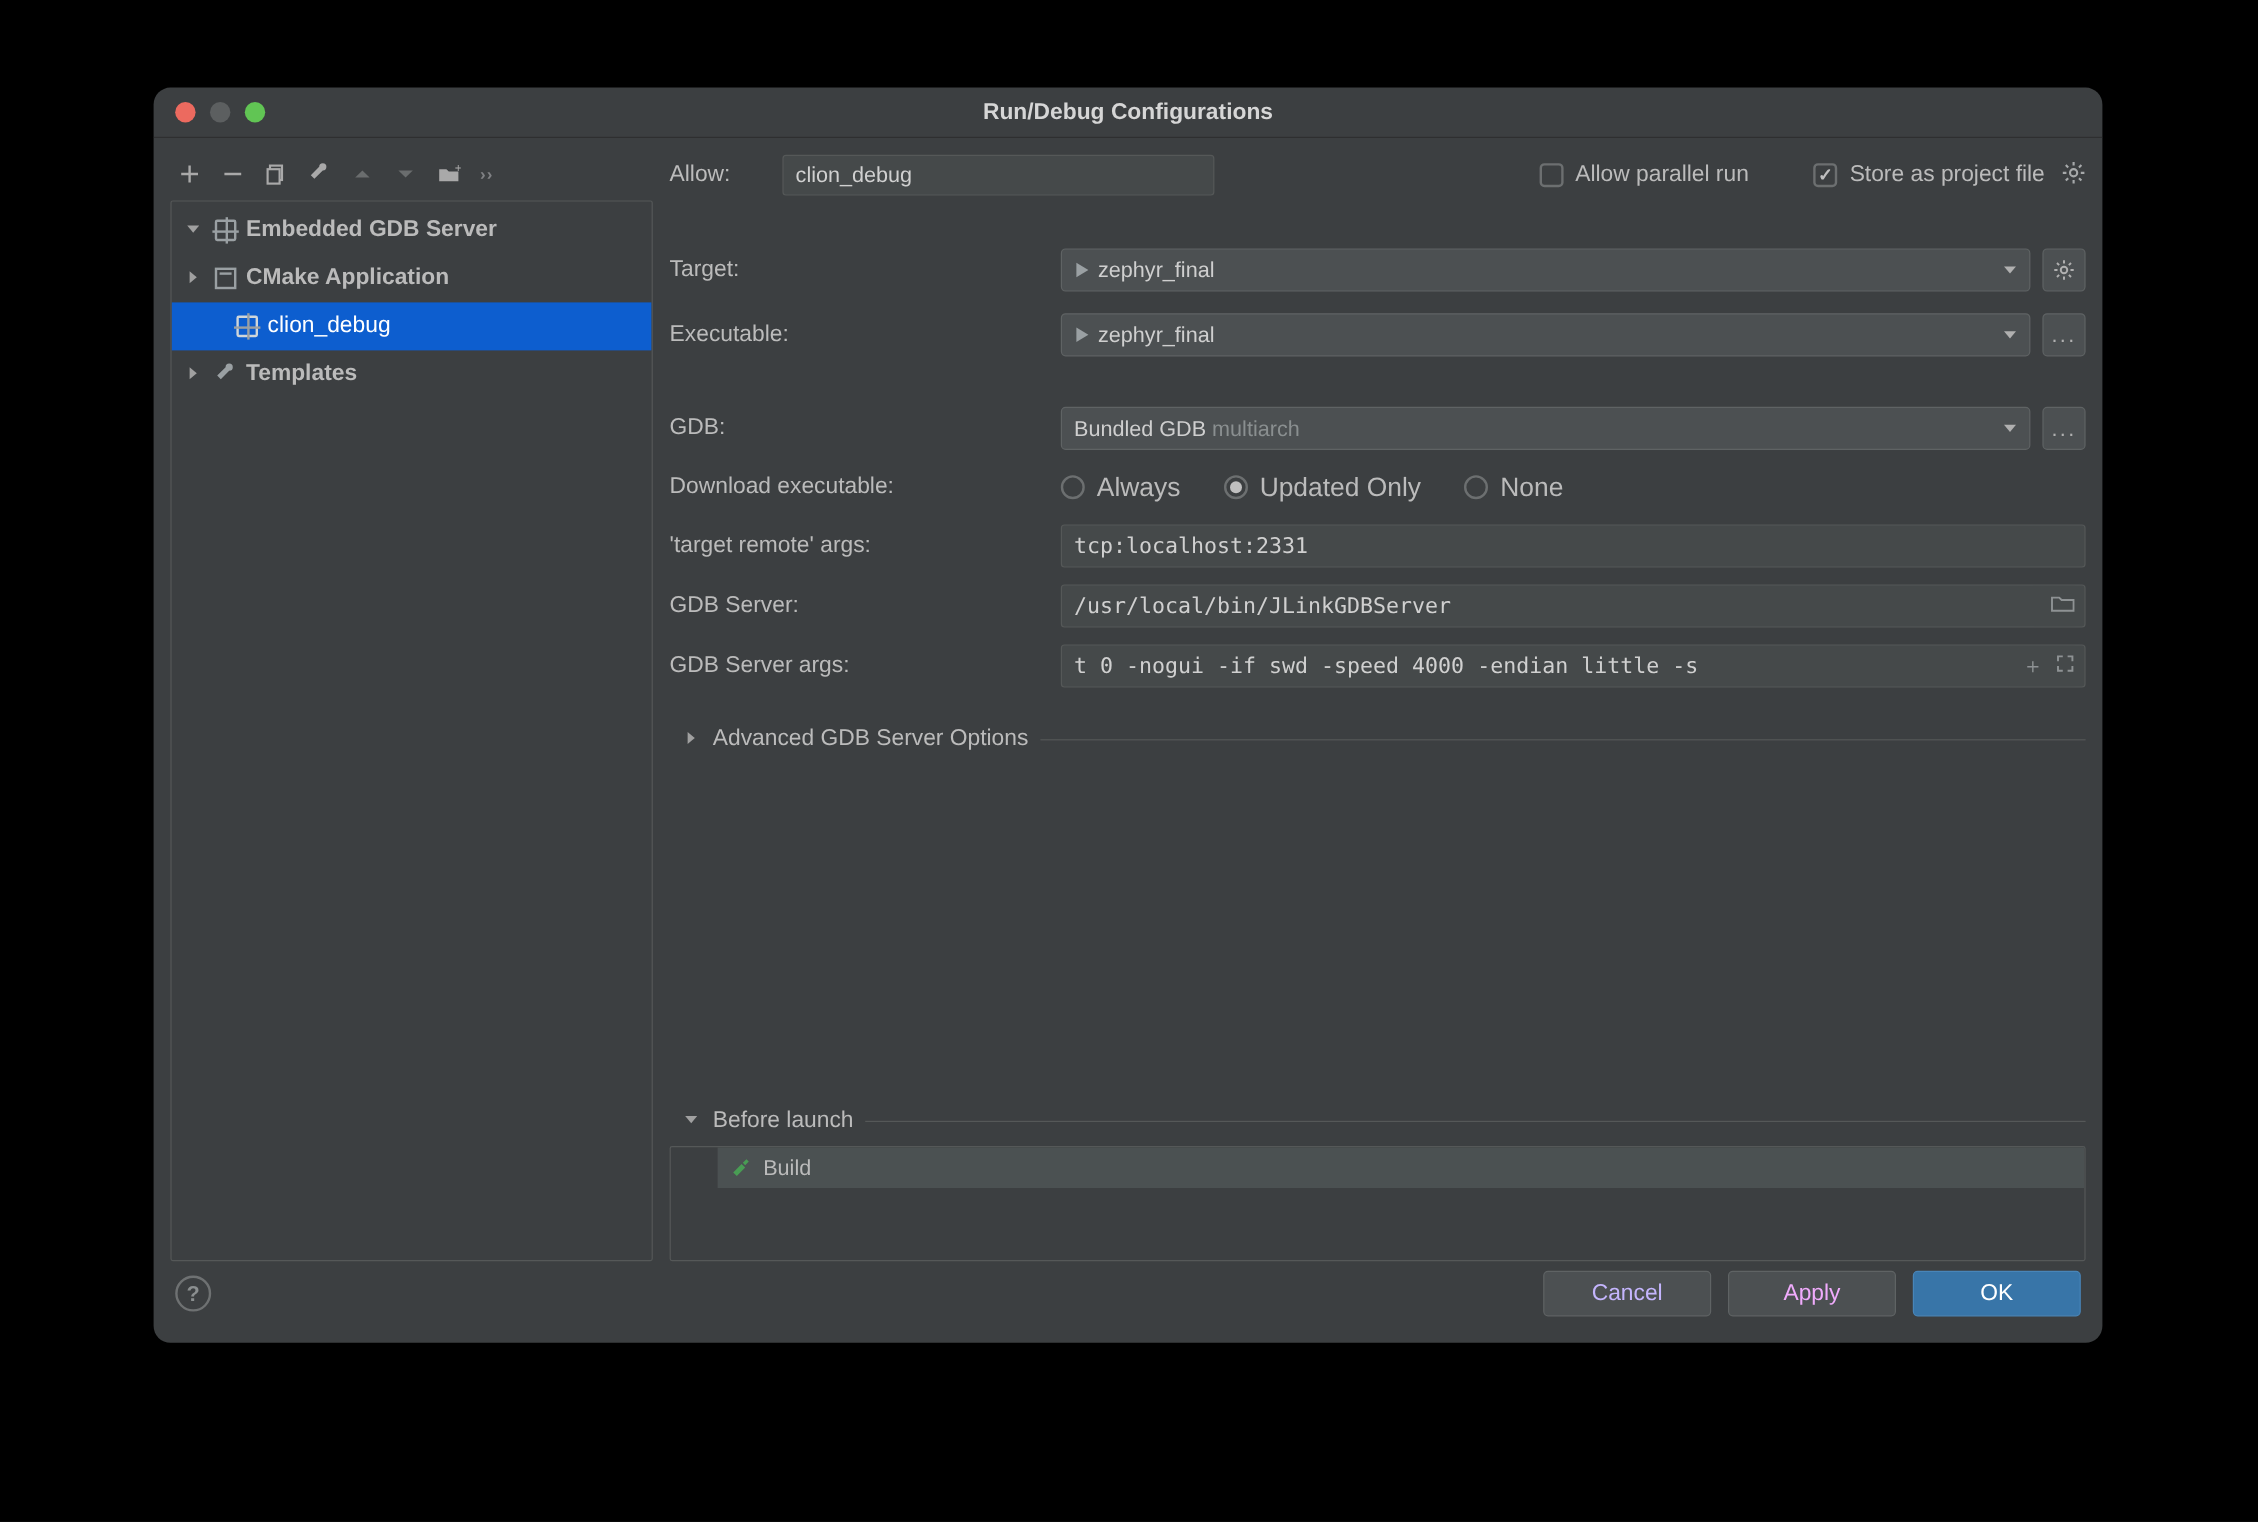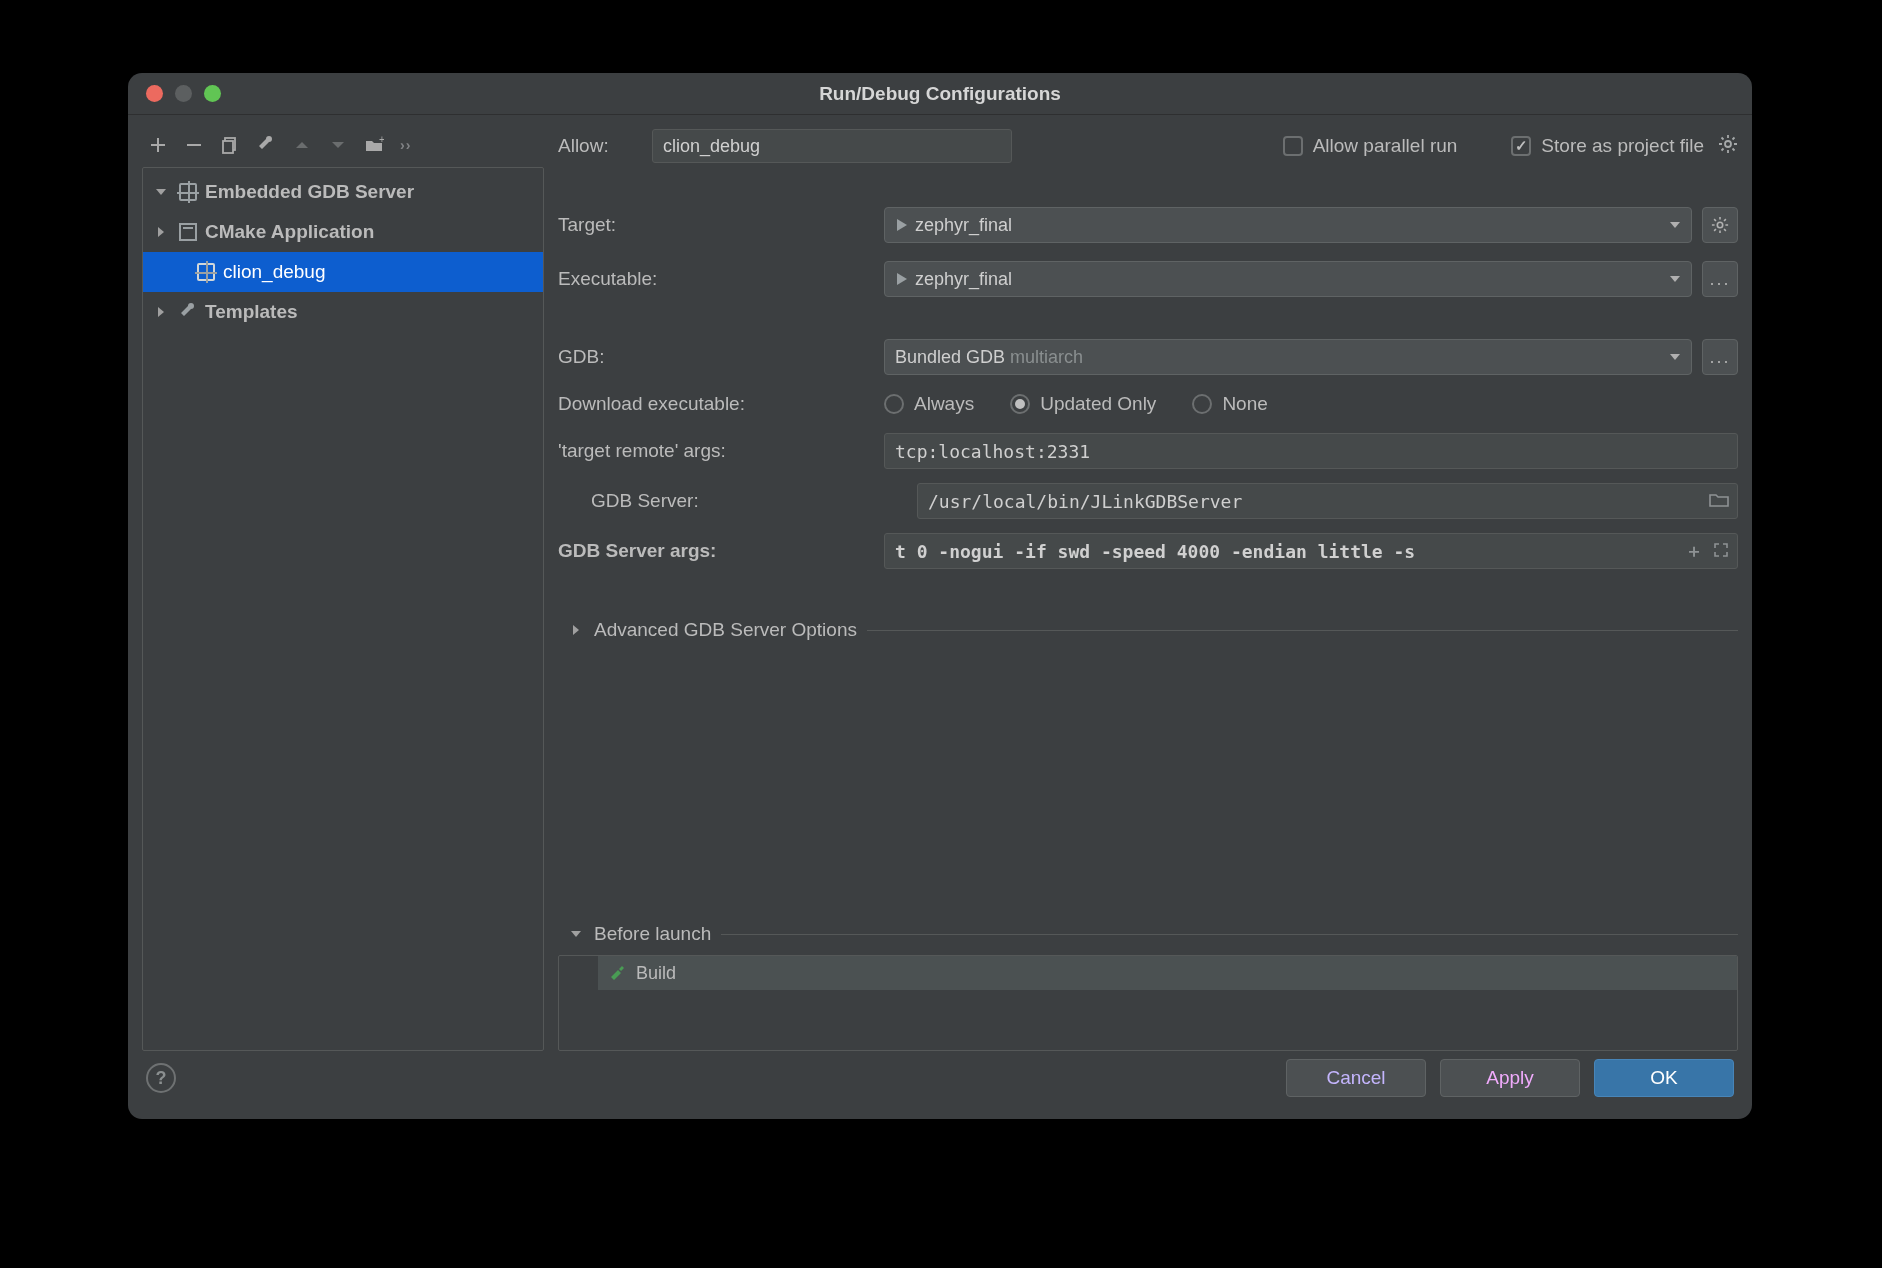--- a/index.html
+++ b/index.html
@@ -206,21 +206,21 @@
     background: transparent;
   }
   .checkbox.checked::after {
     content:"✓"; color:#bfbfbf; font-size:15px; font-weight:700;
   }
   .chk-label { font-size:19px; }
 
   .radio-group { display:flex; gap:36px; align-items:center; }
   .radio {
     display:flex; align-items:center; gap:10px;
-    font-size:19px;
+    font-size:22px;
   }
   .radio .ring {
     width:20px; height:20px; border:2px solid #6c6f70; border-radius:50%;
     display:flex; align-items:center; justify-content:center;
   }
   .radio.selected .ring::after {
     content:""; width:10px; height:10px; background:#bfbfbf; border-radius:50%;
   }
 
   .section-header {
@@ -499,35 +499,35 @@
           </div>
         </div>
 
         <div class="row" style="margin-bottom:14px;">
           <span class="label">'target remote' args:</span>
           <div class="long-input">
             <span>tcp:localhost:2331</span>
           </div>
         </div>
 
-        <div class="row" style="margin-bottom:14px;margin-left:33px;">
+        <div class="row" style="margin-bottom:14px;">
           <span class="label">GDB Server:</span>
           <div class="long-input">
             <span>/usr/local/bin/JLinkGDBServer</span>
             <span class="trail-icons">
               <span>
                 <svg width="20" height="16" viewBox="0 0 20 16">
                     <path d="M1 3h6l2 2h10v9H1z" fill="none" stroke="currentColor" stroke-width="1.6"></path>
                   </svg>
               </span>
             </span>
           </div>
         </div>
 
-        <div class="row" style="margin-bottom:40px;font-weight:bold;">
+        <div class="row" style="margin-bottom:22px;">
           <span class="label">GDB Server args:</span>
           <div class="long-input">
             <span>t 0 -nogui -if swd -speed 4000 -endian little -s</span>
             <span class="trail-icons">
               <span>＋</span>
               <span>
                 <svg width="16" height="16" viewBox="0 0 16 16">
                     <path d="M2 6V2h4M14 10v4h-4M10 2h4v4M6 14H2v-4" stroke="currentColor" stroke-width="1.6" fill="none"></path>
                   </svg>
               </span>

